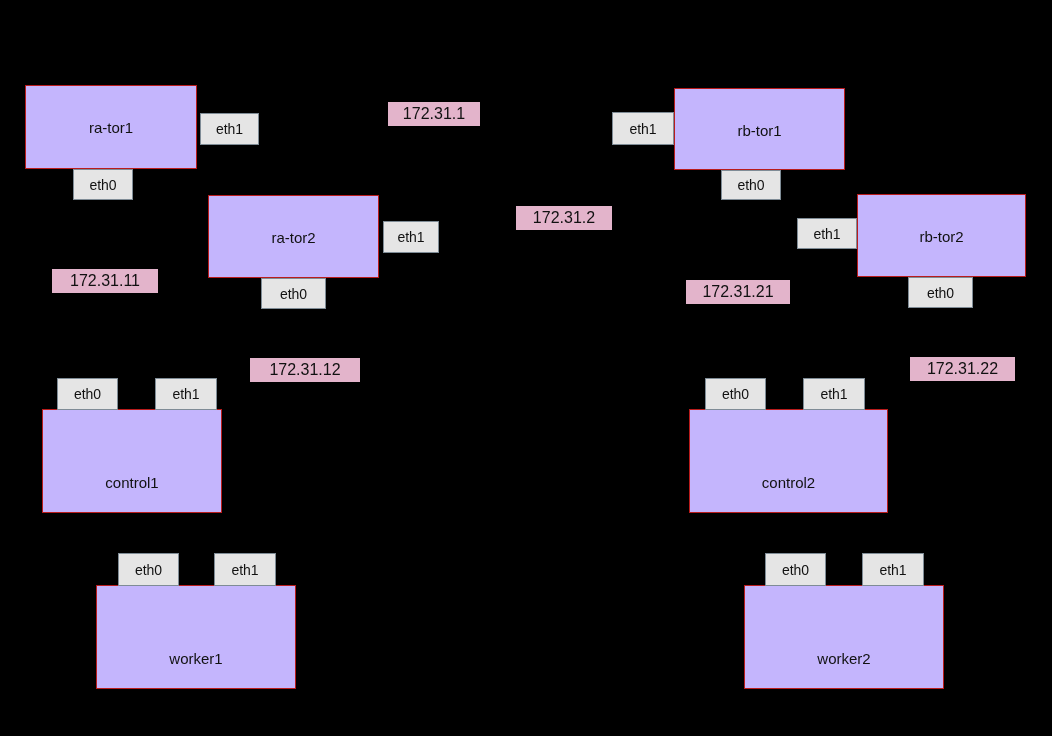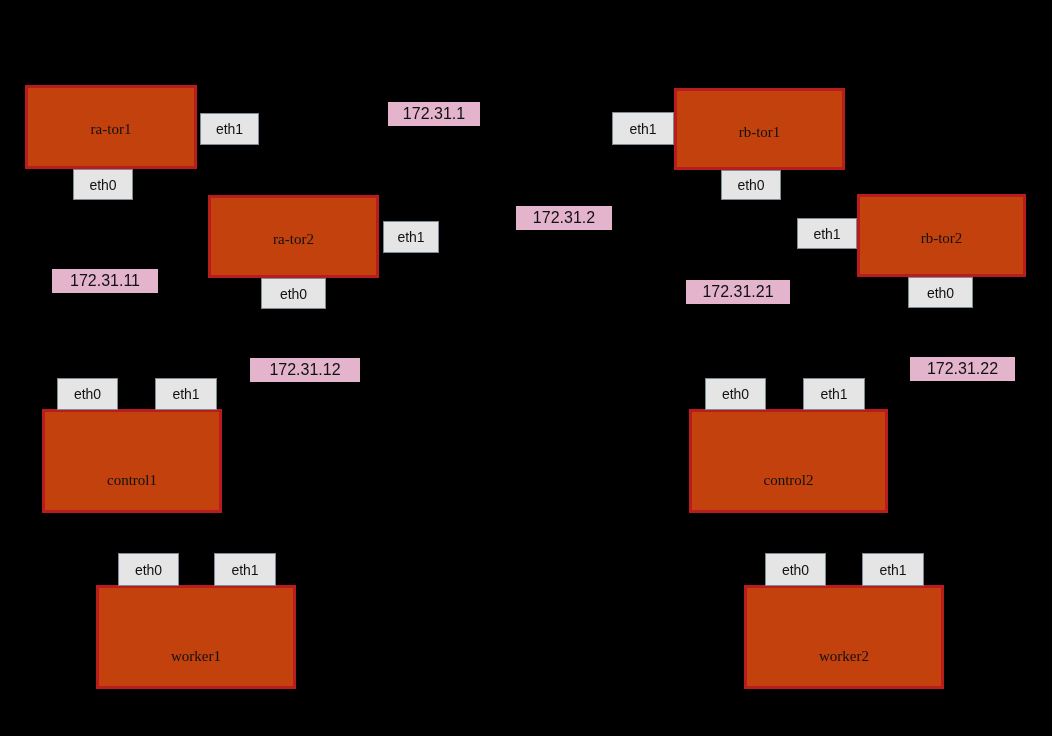--- a/index.html
+++ b/index.html
@@ -15,26 +15,25 @@
     background: #000000;
     overflow: hidden;
     font-family: "Liberation Sans", sans-serif;
     -webkit-font-smoothing: antialiased;
   }
 
   
   .node {
     position: absolute;
     box-sizing: border-box;
-    background: #c2410c;
-    border: 3px solid #b91c1c;
+    background: #c4b5fd;
+    border: 1px solid #b91c1c;
     color: #111111;
     font-size: 15px;
     line-height: 1;
-    font-family: Liberation Serif, serif;
   }
   .node .node-label {
     position: absolute;
     left: 0;
     right: 0;
     text-align: center;
     color: #111111;
     font-size: 15px;
     white-space: nowrap;
   }

